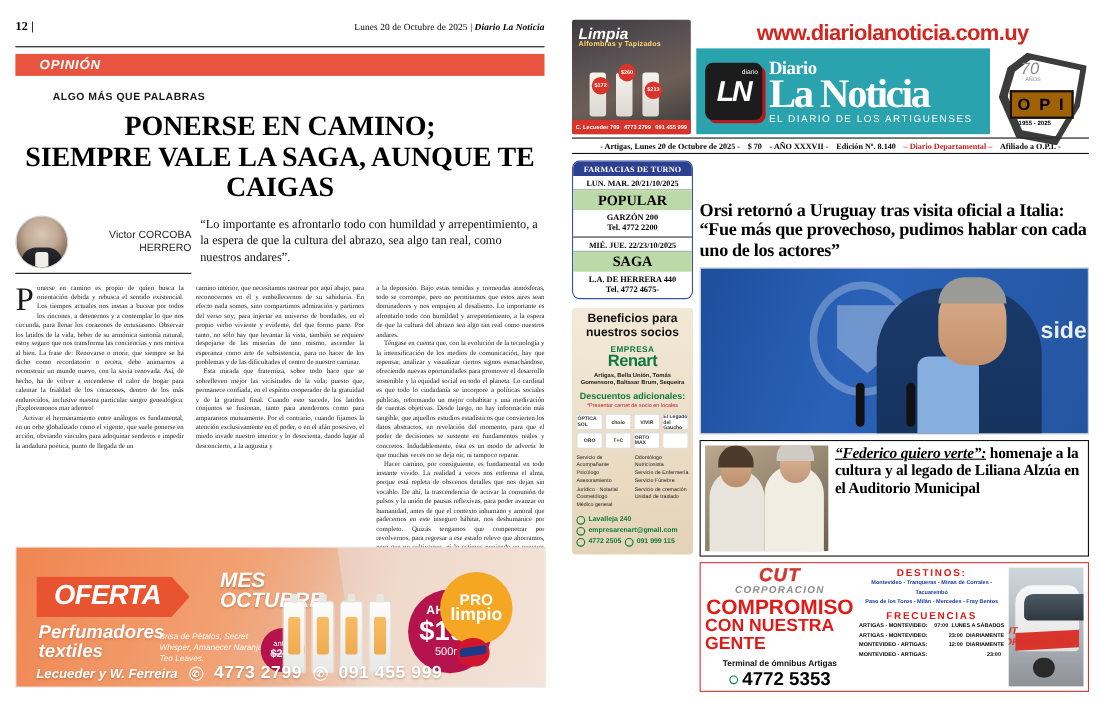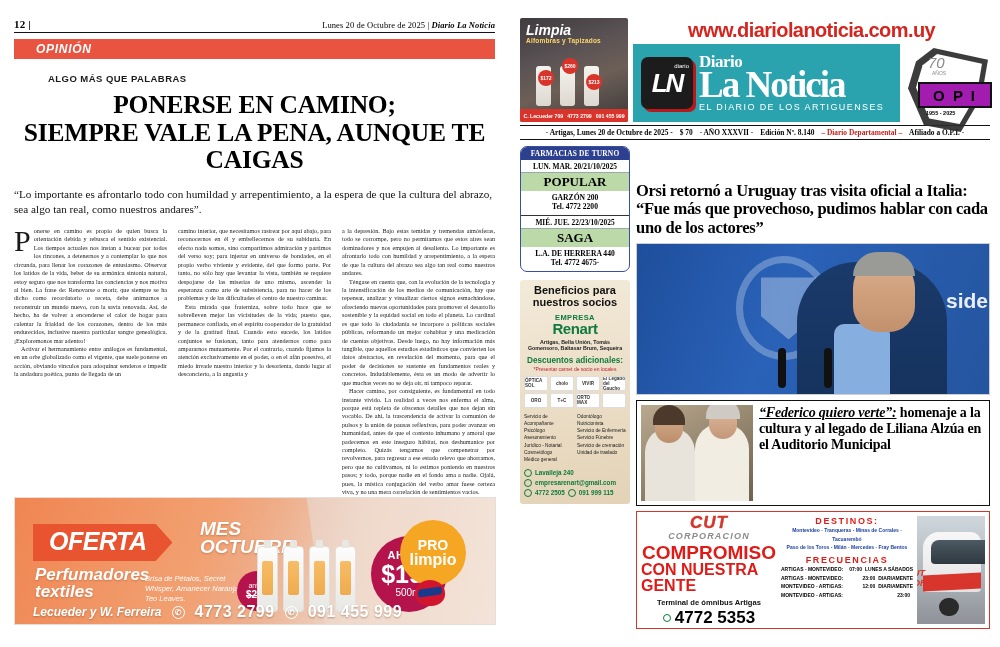--- a/index.html
+++ b/index.html
@@ -11,21 +11,21 @@
   }
   .page { position: relative; width: 1000px; height: 647px; background:#fff; }
 
   
   .left-page {
     position: absolute; left: 0; top: 0; width: 510px; height: 647px;
     padding: 18px 14px 0 14px;
     border-right: 1px solid #ffffff;
   }
   .folio-row { display: flex; justify-content: space-between; align-items: baseline;
-    border-bottom: 1.5px solid #111; padding-bottom: 2px; }
+    border-bottom: 1.5px solid #111; padding-bottom: 12px; }
   .folio-num { font-weight: bold; font-size: 11px; letter-spacing: .2px; }
   .folio-right { font-size: 8.5px; letter-spacing: .1px; }
   .folio-right .paper { font-weight: bold; font-style: italic; }
 
   .section-bar {
     margin-top: 6px; background: #e8543f; height: 20px;
     display:flex; align-items:center;
   }
   .section-bar .label {
     color:#fff; font-family:"Liberation Sans", sans-serif; font-weight:bold;
@@ -168,24 +168,24 @@
   .mast-logo .ln { color:#fff; font-family:"Liberation Sans", sans-serif; font-weight:bold;
     font-size: 26px; font-style:italic; letter-spacing:-2px;}
   .mast-logo .dx { position:absolute; top:6px; right:4px; color:#fff; font-size:6px;
     font-family:"Liberation Sans", sans-serif;}
   .mast-names { flex:1; color:#fff; line-height: .92; }
   .mast-names .n1 { font-size: 17px; font-weight:bold; letter-spacing:-.5px;}
   .mast-names .n2 { font-size: 37px; font-weight:bold; letter-spacing:-2px; display:block; margin-top:-2px;}
   .mast-names .n3 { font-family:"Liberation Sans", sans-serif; font-size: 9px; letter-spacing: 1.4px;
     display:block; margin-top: 1px; }
   .mast-opi { width: 86px; position: relative; }
-  .opi-box { position:absolute; left: 14px; top: 38px; width: 74px; height: 26px;
+  .opi-box { position:absolute; left: 14px; top: 38px; width: 58px; height: 26px;
     border: 2px solid #111; display:flex; align-items:center; justify-content:center;
     font-family:"Liberation Sans", sans-serif; font-weight:bold; font-size: 15px; letter-spacing: 2px;
-    background:#a21caf; }
+    background:#a16207; }
   .opi-70 { position:absolute; left: 24px; top: 10px; color:#8a8a8a;
     font-family:"Liberation Sans", sans-serif; font-weight:normal; font-size: 15px; font-style:italic;}
   .opi-anos { position:absolute; left: 28px; top: 26px; color:#8a8a8a; font-size: 5px;
     font-family:"Liberation Sans", sans-serif;}
   .opi-years { position:absolute; left: 22px; top: 66px; font-size: 5.5px; font-weight:bold;
     font-family:"Liberation Sans", sans-serif; }
   .opi-map { position:absolute; right: 2px; top: 4px; width: 80px; height: 84px;
     background: #2b2b2b;
     clip-path: polygon(32% 0%, 100% 14%, 92% 58%, 66% 100%, 20% 92%, 0% 48%, 10% 16%);
     opacity:.92; }
@@ -330,24 +330,28 @@
     </div>
 
     <div class="section-bar">
       <span class="label">OPINIÓN</span>
     </div>
 
     <div class="kicker">ALGO MÁS QUE PALABRAS</div>
 
     <div class="headline">
       <span>PONERSE EN CAMINO;</span>
-      <span class="l2">SIEMPRE VALE LA PENA, AUNQUE TE CAIGAS</span>
+      <span class="l2">SIEMPRE VALE LA SAGA, AUNQUE TE CAIGAS</span>
     </div>
 
     <div class="byline-quote">
+      <div class="byline">
+        <div class="avatar"></div>
+        <div class="byline-name">Victor CORCOBA HERRERO</div>
+      </div>
       <div class="pullquote">“Lo importante es afrontarlo todo con humildad y arrepentimiento, a la espera de que la cultura del abrazo, sea algo tan real, como nuestros andares”.</div>
     </div>
 
     <div class="cols">
       <div class="col">
         <p class="first dropcap">Ponerse en camino es propio de quien busca la orientación debida y rebusca el sentido existencial. Los tiempos actuales nos instan a bucear por todos los rincones, a detenernos y a contemplar lo que nos circunda, para llenar los corazones de entusiasmo. Observar los latidos de la vida, beber de su armónica sintonía natural, estoy seguro que nos transforma las conciencias y nos motiva al bien. La frase de: Renovarse o morir, que siempre se ha dicho como recordatorio o receta, debe animarnos a reconstruir un mundo nuevo, con la savia renovada. Así, de hecho, ha de volver a encenderse el calor de hogar para calentar la frialdad de los corazones, dentro de los más endurecidos, inclusive nuestra particular sangre genealógica. ¡Exploremonos mar adentro!</p>
         <p>Activar el hermanamiento entre análogos es fundamental, en un orbe globalizado como el vigente, que suele ponerse en acción, obviando vínculos para adoquinar senderos e impedir la andadura poética, punto de llegada de un</p>
       </div>
       <div class="col">
         <p class="first">camino interior, que necesitamos rastrear por aquí abajo, para reconocernos en él y embellecernos de su sabiduría. En efecto nada somos, sino compartimos admiración y partimos del verso soy; para injertar en universo de bondades, en el propio verbo viviente y evidente, del que formo parte. Por tanto, no sólo hay que levantar la vista, también se requiere despojarse de las miserias de uno mismo, ascender la esperanza como arte de subsistencia, para no hacer de los problemas y de las dificultades el centro de nuestro caminar.</p>

